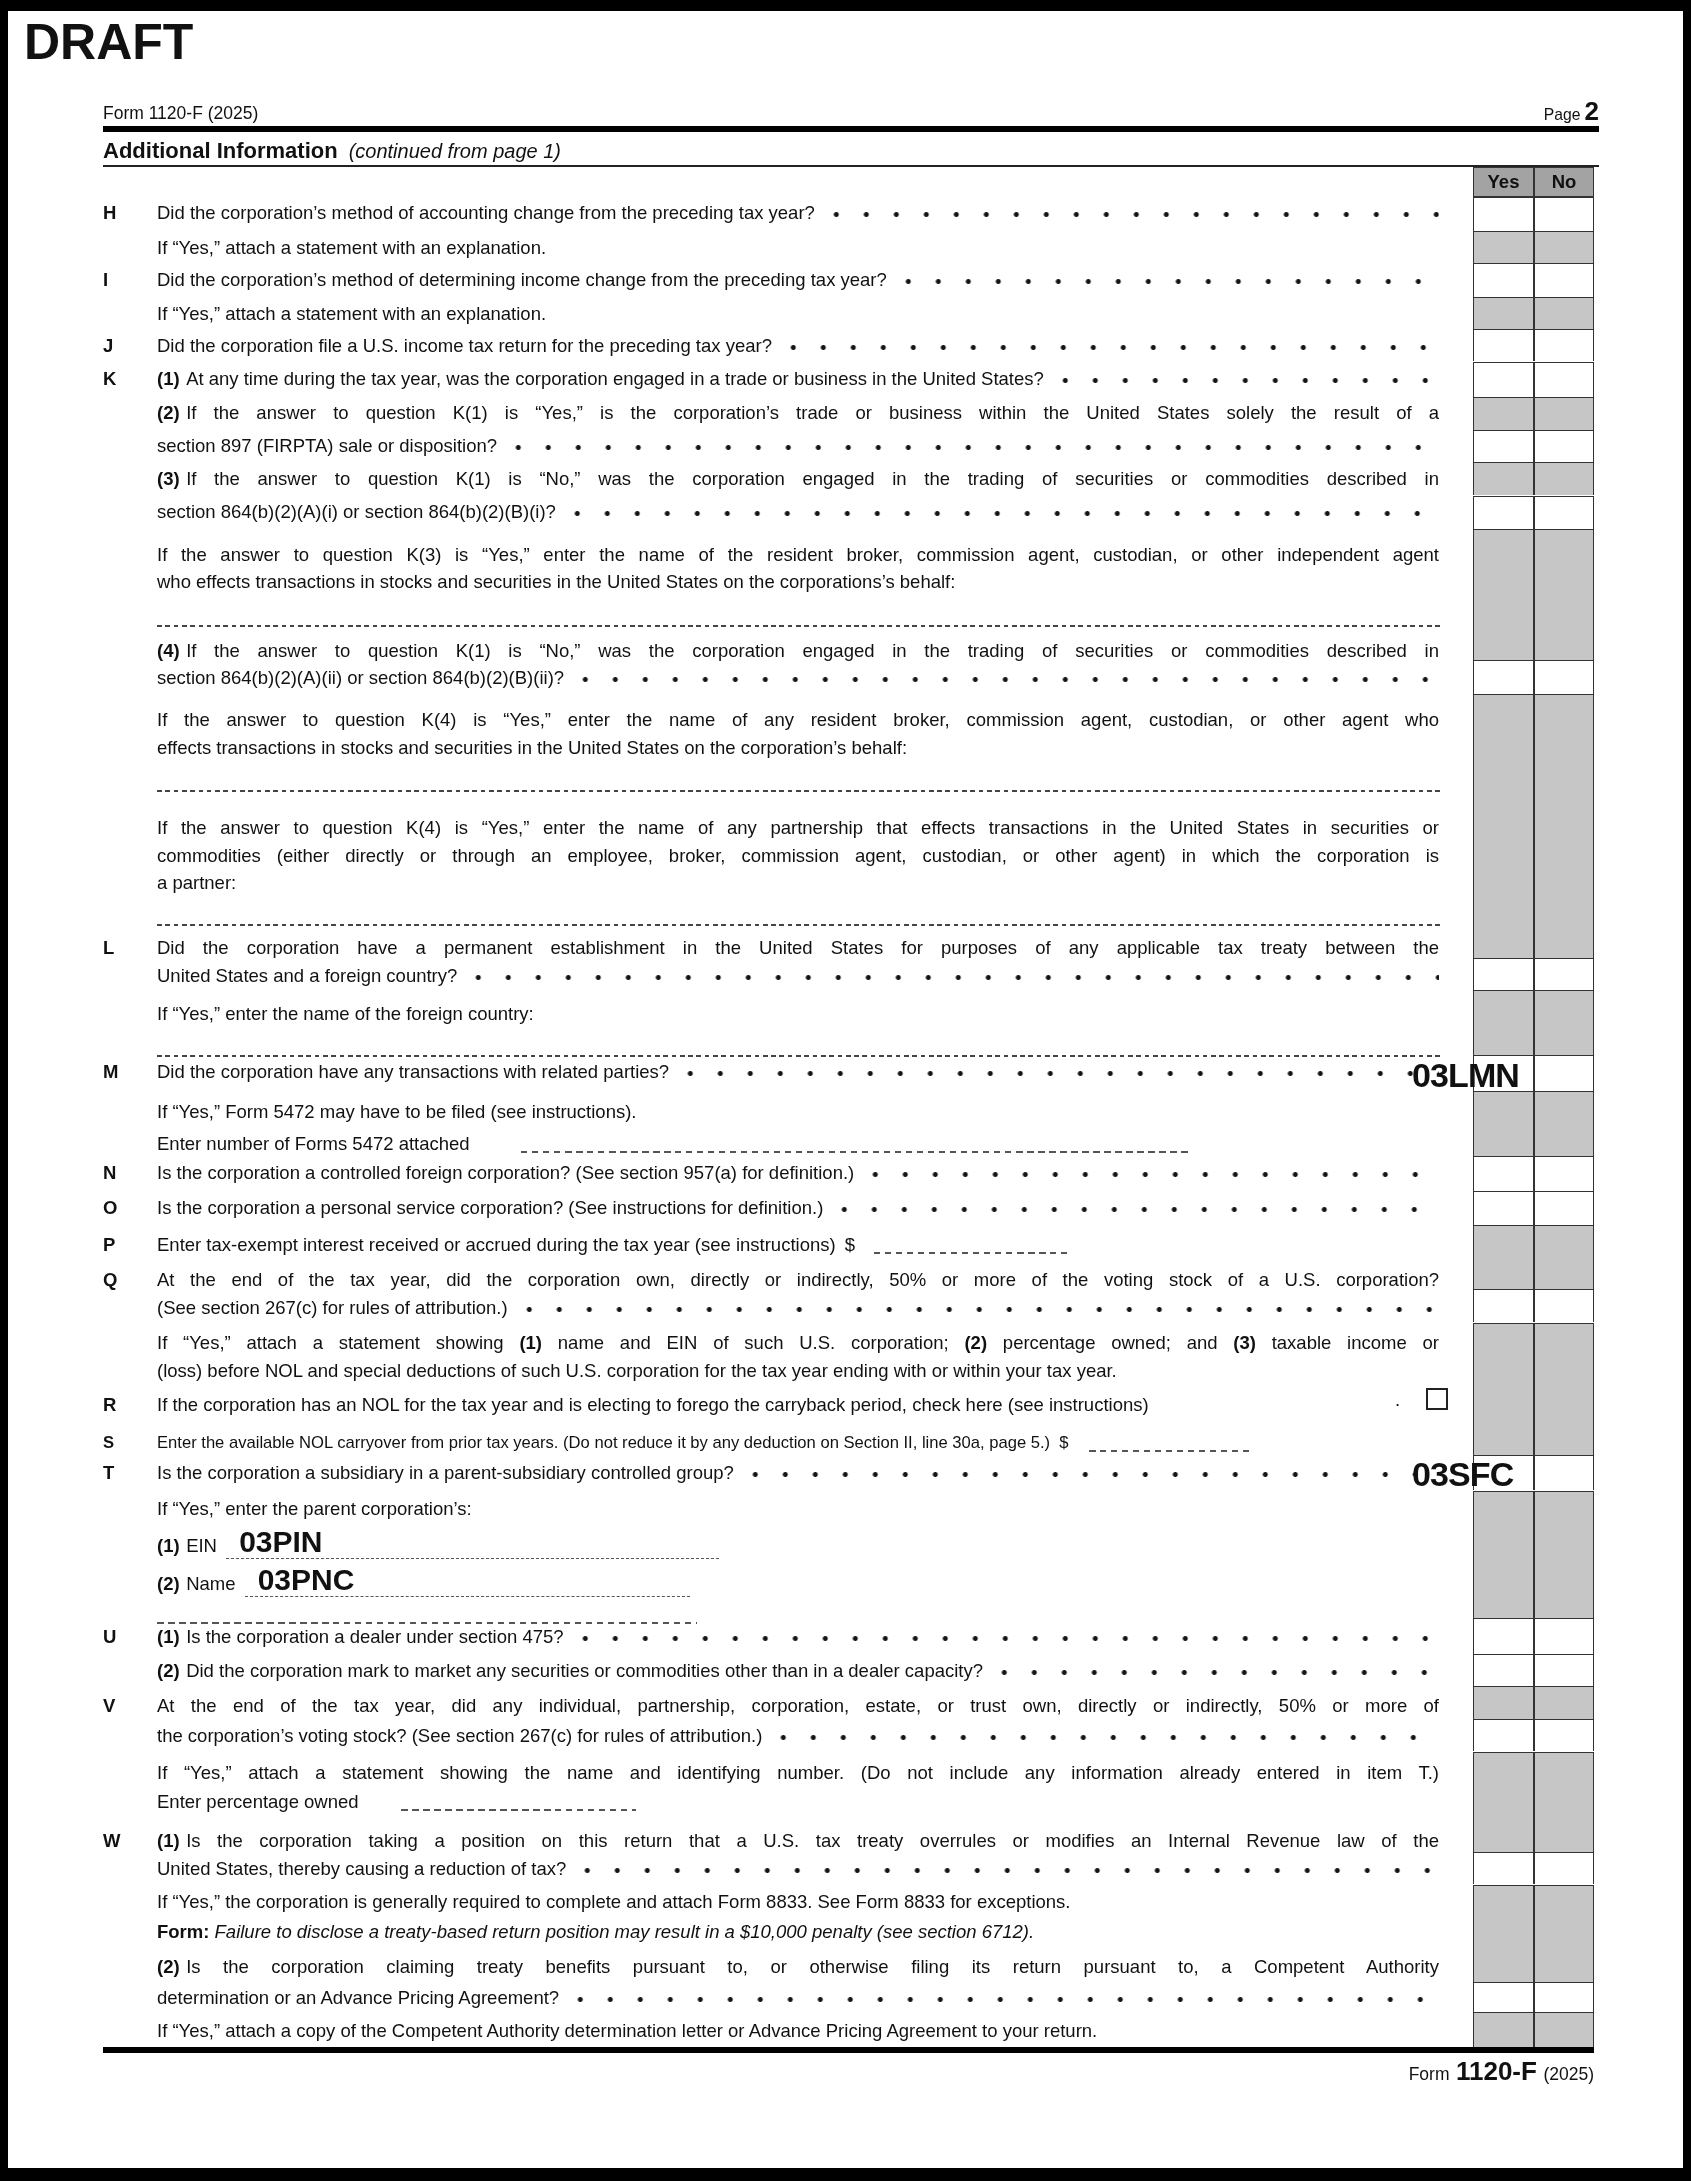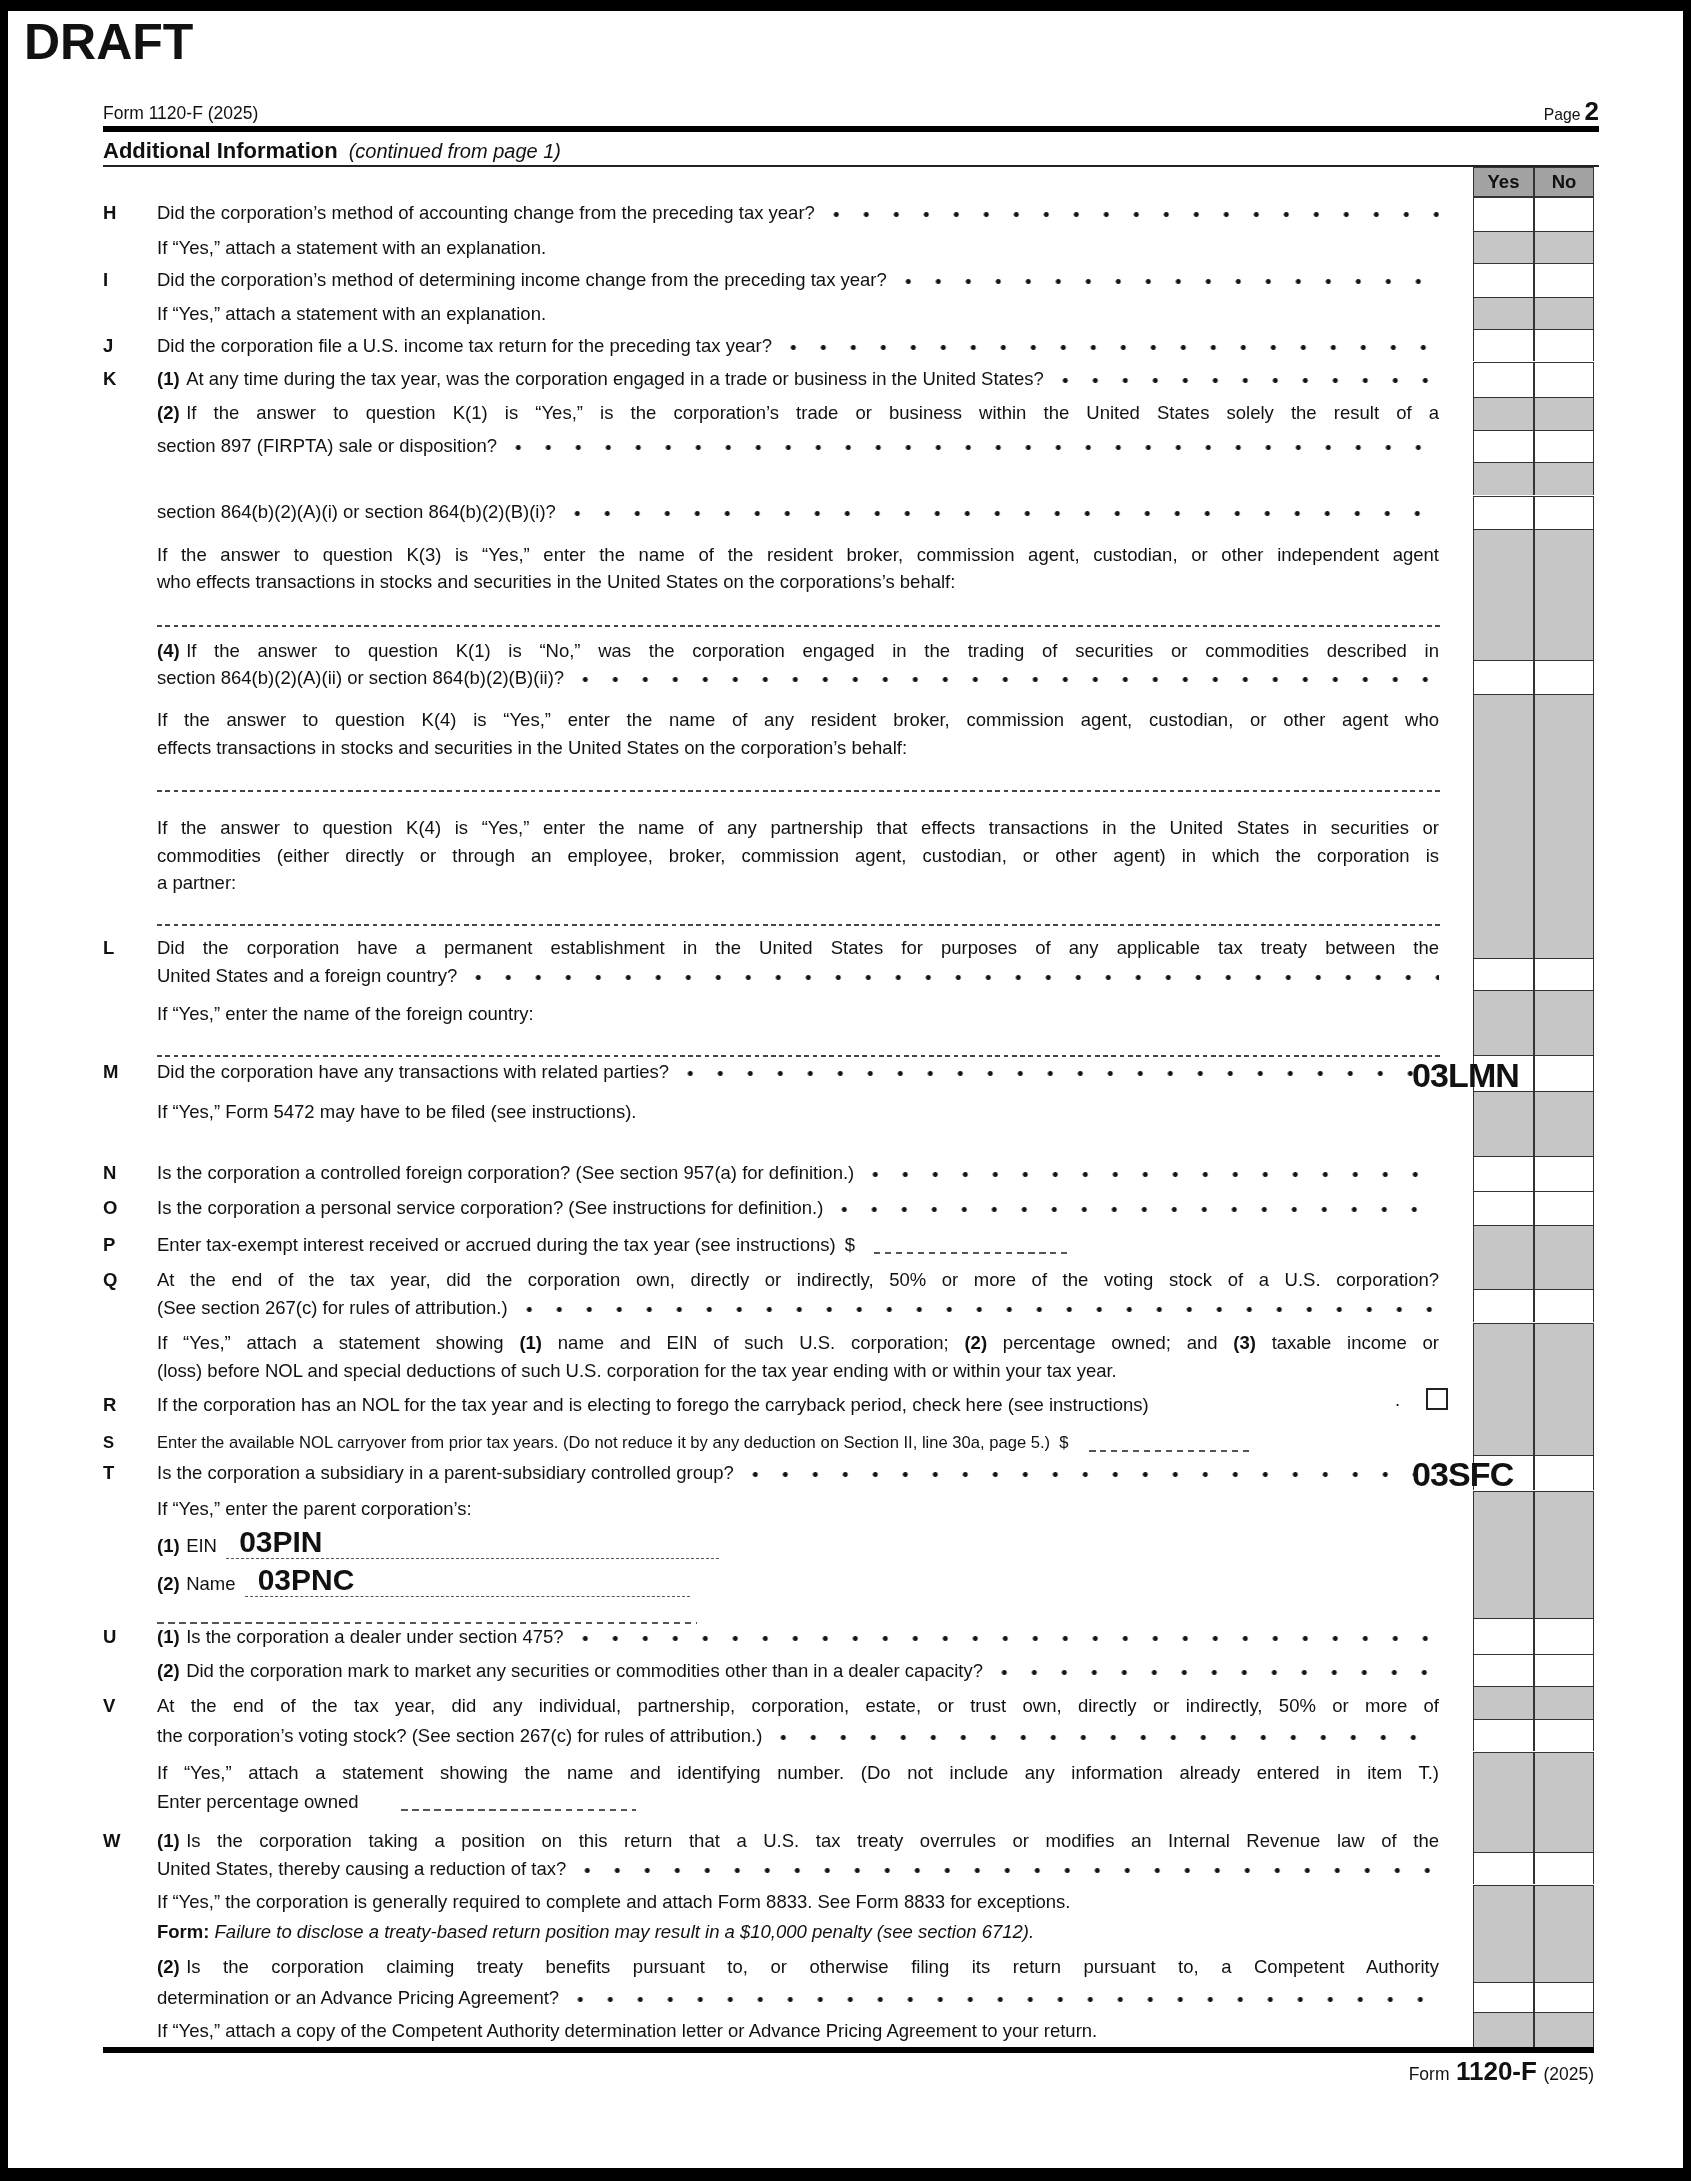--- a/index.html
+++ b/index.html
@@ -227,20 +227,24 @@
   </div>
   <div class="line stretch" style="top:401px">
     <span class="lt"></span>
     <div class="txt"><b class="pfx">(2)</b><span>If the answer to question K(1) is “Yes,” is the corporation’s trade or business within the United States solely the result of a</span></div>
   </div>
   <div class="line" style="top:434px">
     <span class="lt"></span>
     <span class="txt">section 897 (FIRPTA) sale or disposition?</span>
     <div class="lead"></div>
   </div>
+  <div class="line stretch" style="top:467px">
+    <span class="lt"></span>
+    <div class="txt"><b class="pfx">(3)</b><span>If the answer to question K(1) is “No,” was the corporation engaged in the trading of securities or commodities described in</span></div>
+  </div>
   <div class="line" style="top:500px">
     <span class="lt"></span>
     <span class="txt">section 864(b)(2)(A)(i) or section 864(b)(2)(B)(i)?</span>
     <div class="lead"></div>
   </div>
   <div class="line stretch" style="top:543px">
     <span class="lt"></span>
     <div class="txt">If the answer to question K(3) is “Yes,” enter the name of the resident broker, commission agent, custodian, or other independent agent</div>
   </div>
   <div class="line" style="top:570px">
@@ -297,20 +301,25 @@
 
   <div class="line" style="top:1060px">
     <span class="lt">M</span>
     <span class="txt">Did the corporation have any transactions with related parties?</span>
     <div class="lead"></div>
   </div>
   <div class="code-right" style="top:1059px">03LMN</div>
   <div class="line" style="top:1100px">
     <span class="lt"></span>
     <span class="txt">If “Yes,” Form 5472 may have to be filed (see instructions).</span>
+  </div>
+  <div class="line" style="top:1132px">
+    <span class="lt"></span>
+    <span class="txt">Enter number of Forms 5472 attached</span>
+    <div class="entrydash" style="width:669px;margin-left:51px;"></div>
   </div>
 
   <div class="line" style="top:1161px">
     <span class="lt">N</span>
     <span class="txt">Is the corporation a controlled foreign corporation? (See section 957(a) for definition.)</span>
     <div class="lead"></div>
   </div>
   <div class="line" style="top:1196px">
     <span class="lt">O</span>
     <span class="txt">Is the corporation a personal service corporation? (See instructions for definition.)</span>

